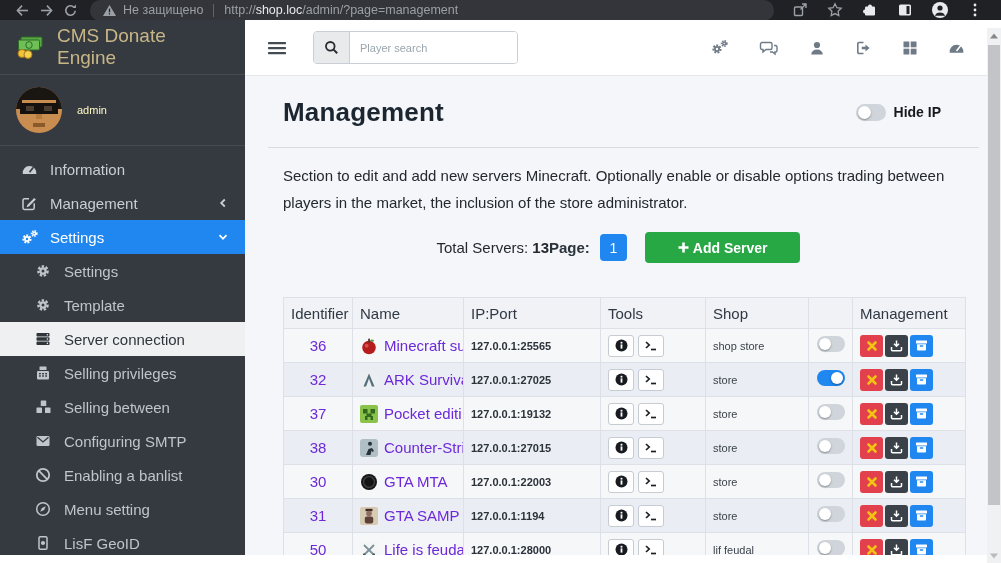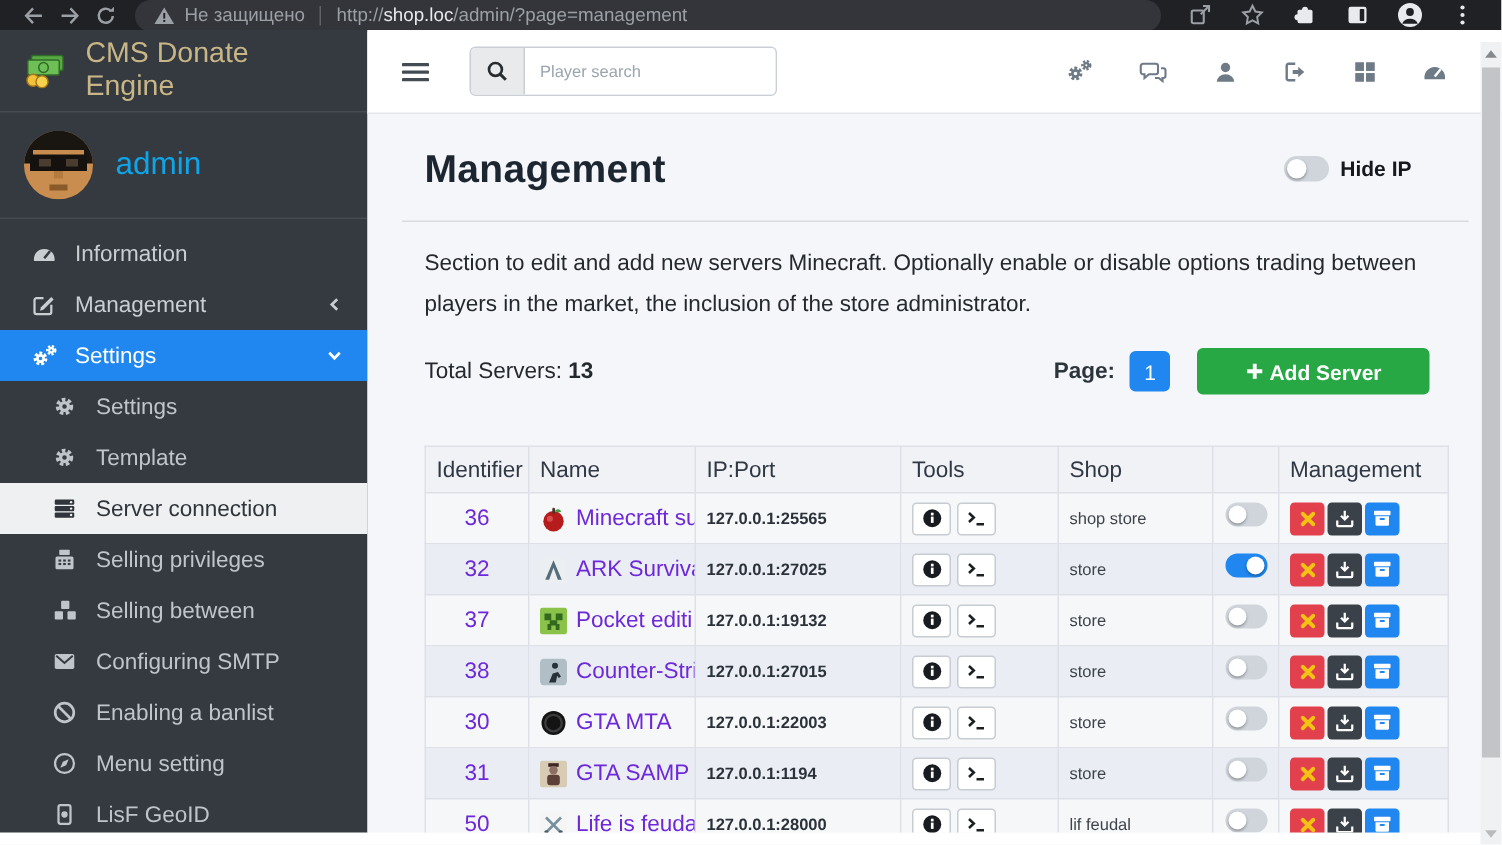--- a/index.html
+++ b/index.html
@@ -21,21 +21,21 @@
   
   .app { display:flex; height:535px; }
 
   
   .sidebar { width:245px; flex:0 0 245px; background:#343a40; color:#c9ced3; overflow:hidden; }
   .brand { height:55px; display:flex; align-items:center; gap:12px; padding:11px 15px;
            border-bottom:1px solid rgba(255,255,255,.09); color:#c9b687; font-size:19px; }
   .user-panel { height:71px; display:flex; align-items:center; gap:15px; padding:0 16px;
                 border-bottom:1px solid rgba(255,255,255,.09); }
   .avatar { width:46px; height:46px; border-radius:50%; overflow:hidden; flex:0 0 46px; display:block; }
-  .uname { color:#0ea5e9; font-size:21px; }
+  .uname { color:#fef9c3; font-size:11px; }
   #menu { padding-top:6px; }
   .mi { height:34px; display:flex; align-items:center; gap:0; cursor:pointer; font-size:15px; color:#c9ced3; }
   .mi .mi-icon { width:20px; display:inline-flex; justify-content:center; margin-left:19px; }
   .mi.sub .mi-icon { margin-left:33px; }
   .mi .mi-label { margin-left:11px; white-space:nowrap; }
   .mi .mi-chev { margin-left:auto; margin-right:16px; display:inline-flex; }
   .mi.top.active { background:#1f87ef; color:#fff; }
   .mi.sub { color:#bfc5ca; }
   .mi.sub.active { background:#eef0f1; color:#2f353b; }
   .mi svg { display:block; }
@@ -66,21 +66,21 @@
   .toggle { width:30px; height:17px; border-radius:9px; background:#cfd5db; position:relative;
             display:inline-block; cursor:pointer; flex:0 0 auto; }
   .toggle .knob { position:absolute; top:2px; left:2px; width:13px; height:13px; border-radius:50%;
                   background:#fff; box-shadow:0 1px 2px rgba(0,0,0,.35); }
   .toggle.sm { width:28px; height:16px; }
   .toggle.sm .knob { width:12px; height:12px; }
   .toggle.on { background:#1f87ef; }
   .toggle.on .knob { left:auto; right:2px; }
   .head-rule { border:0; border-top:1px solid #d8dce1; margin:13px -14px 0 -15px; }
   .desc { margin-top:14px; font-size:15px; line-height:27px; color:#24292e; max-width:690px; }
-  .controls { margin-top:16px; display:flex; align-items:center; justify-content:space-between; }
+  .controls { margin-top:16px; display:flex; align-items:center; justify-content:center; }
   .total { font-size:15px; color:#24292e; }
   .controls-right { display:flex; align-items:center; margin-right:12px; }
   .page-label { font-size:15px; font-weight:600; color:#2c343c; margin-right:10px; }
   .page-btn { width:27px; height:27px; background:#1f87ef; color:#fff; border-radius:4px;
               display:inline-flex; align-items:center; justify-content:center; font-size:14px; cursor:pointer; }
   .add-btn { margin-left:18px; height:31px; padding:0 32px; background:#28a745; border:none; border-radius:4px;
              color:#fff; font-size:14px; font-weight:600; display:inline-flex; align-items:center; gap:3px;
              cursor:pointer; font-family:"Liberation Sans", sans-serif; }
 
   

